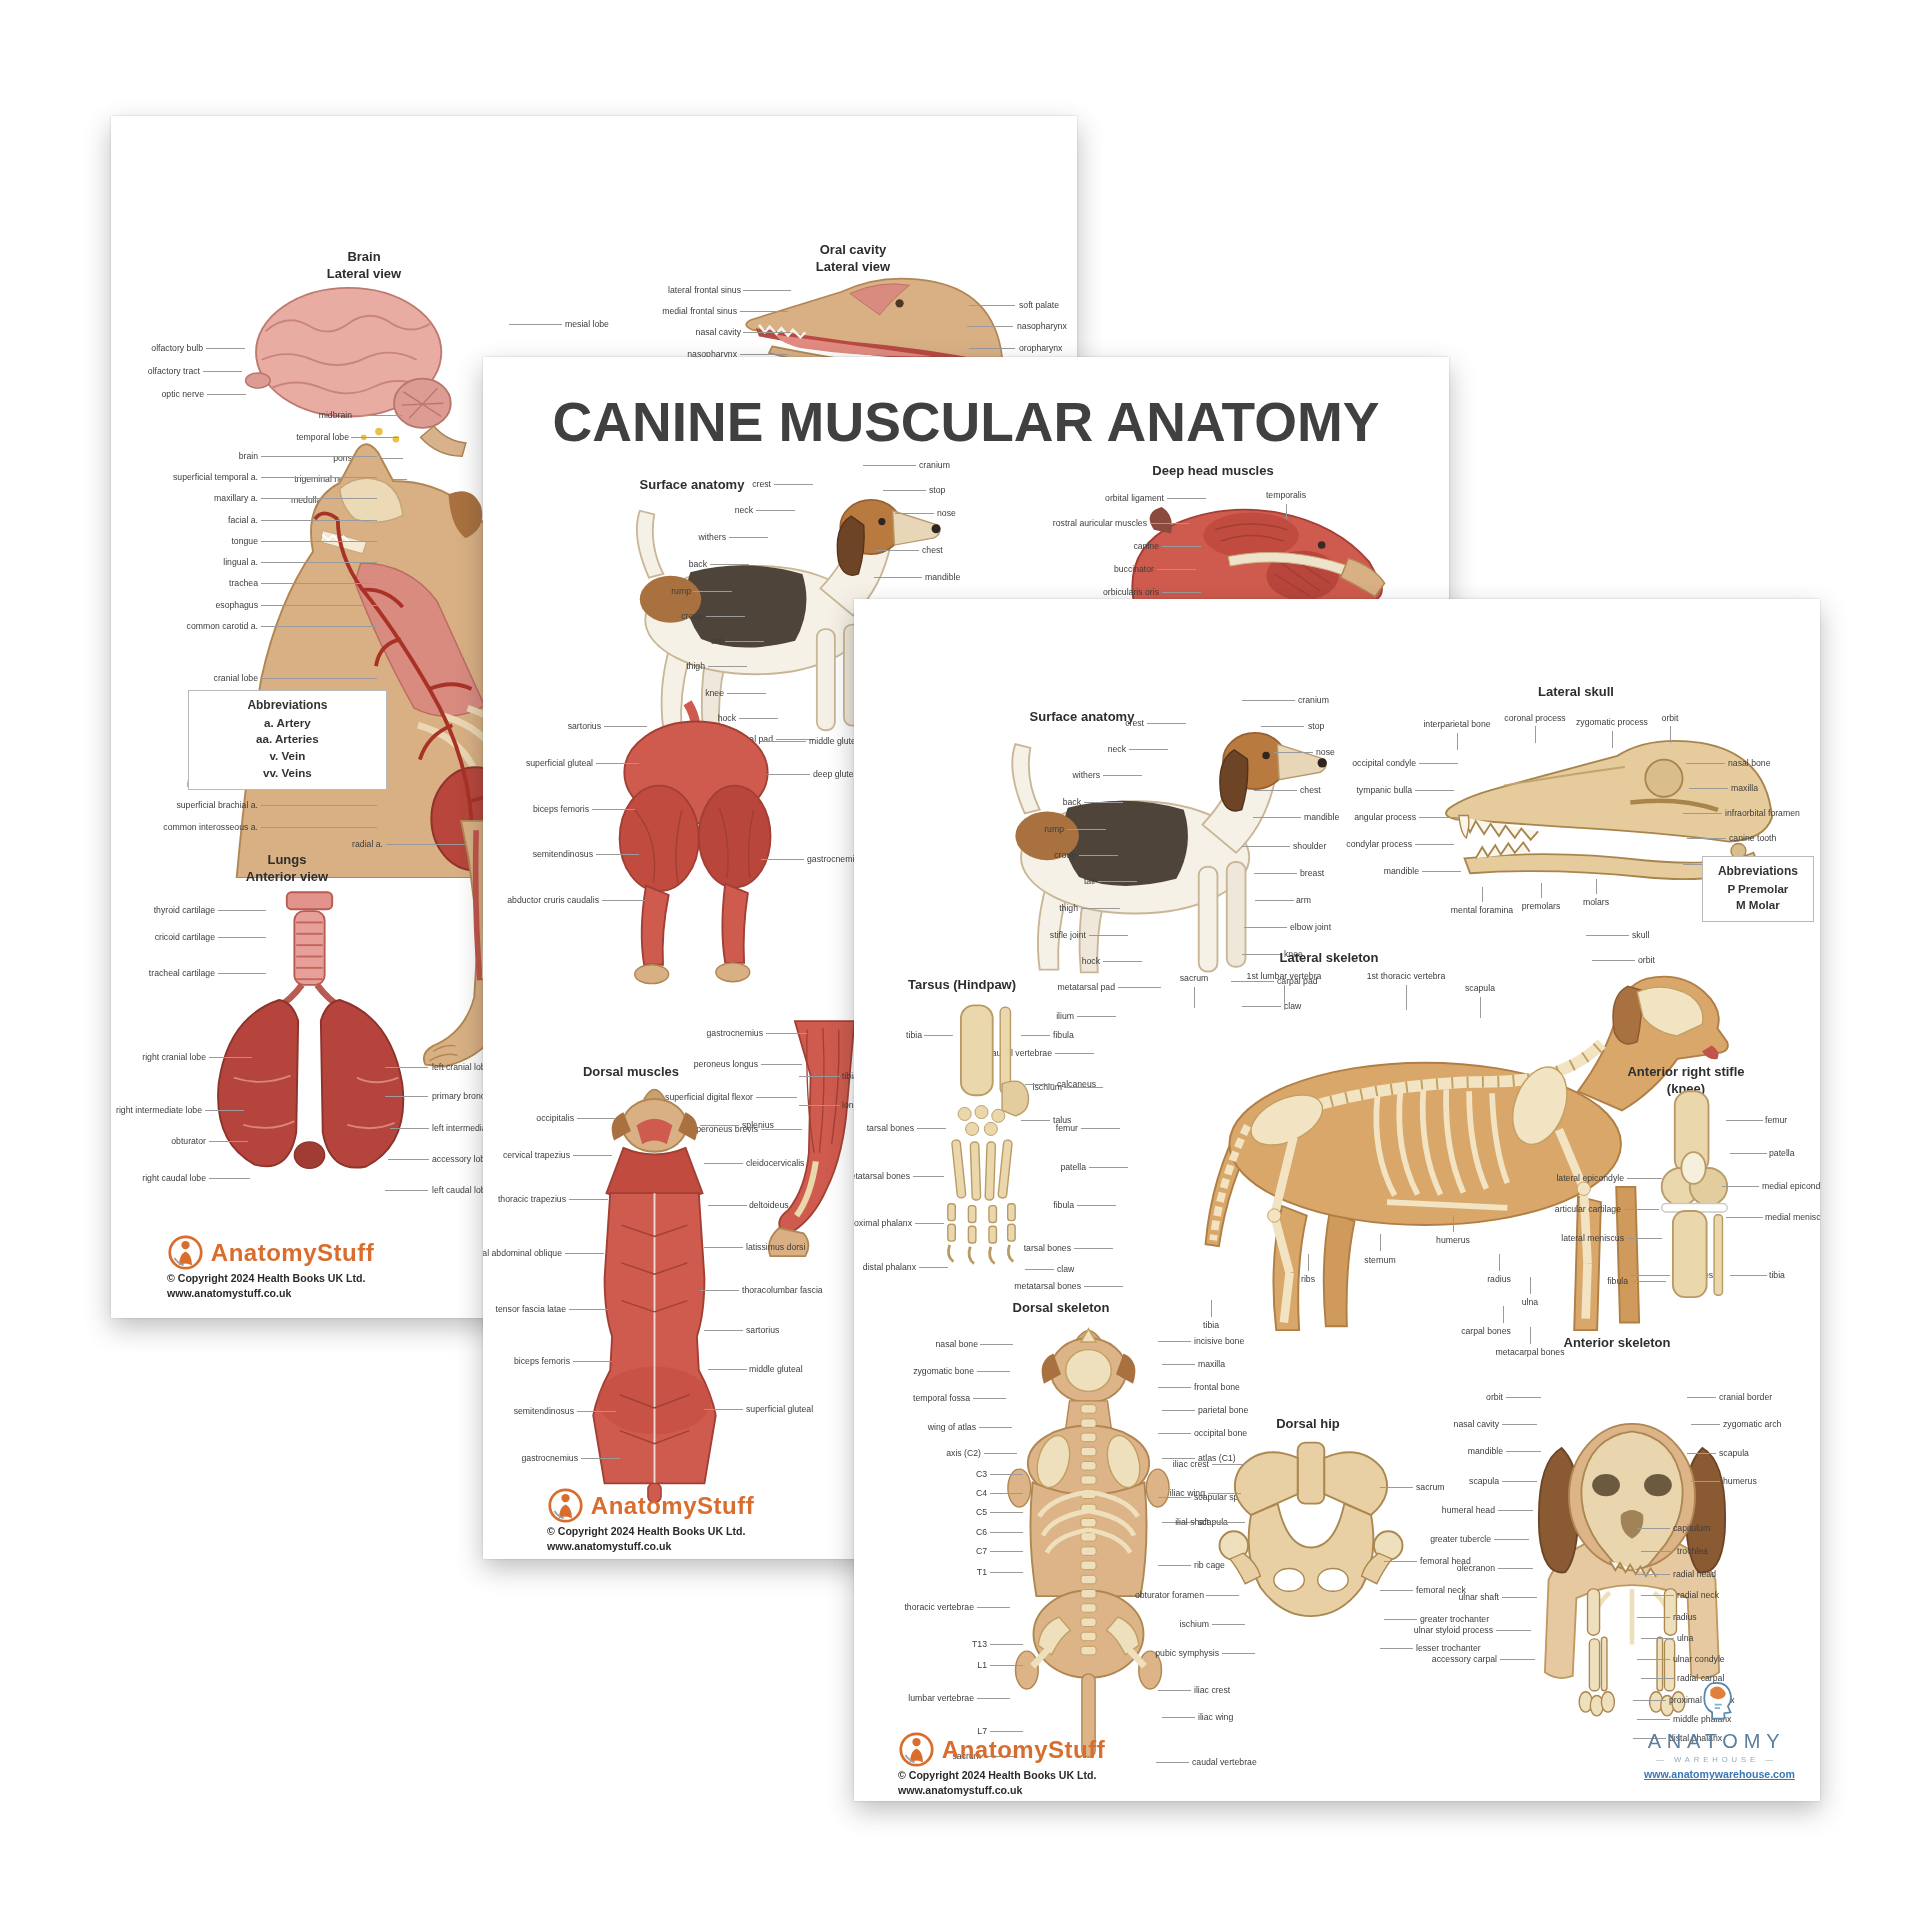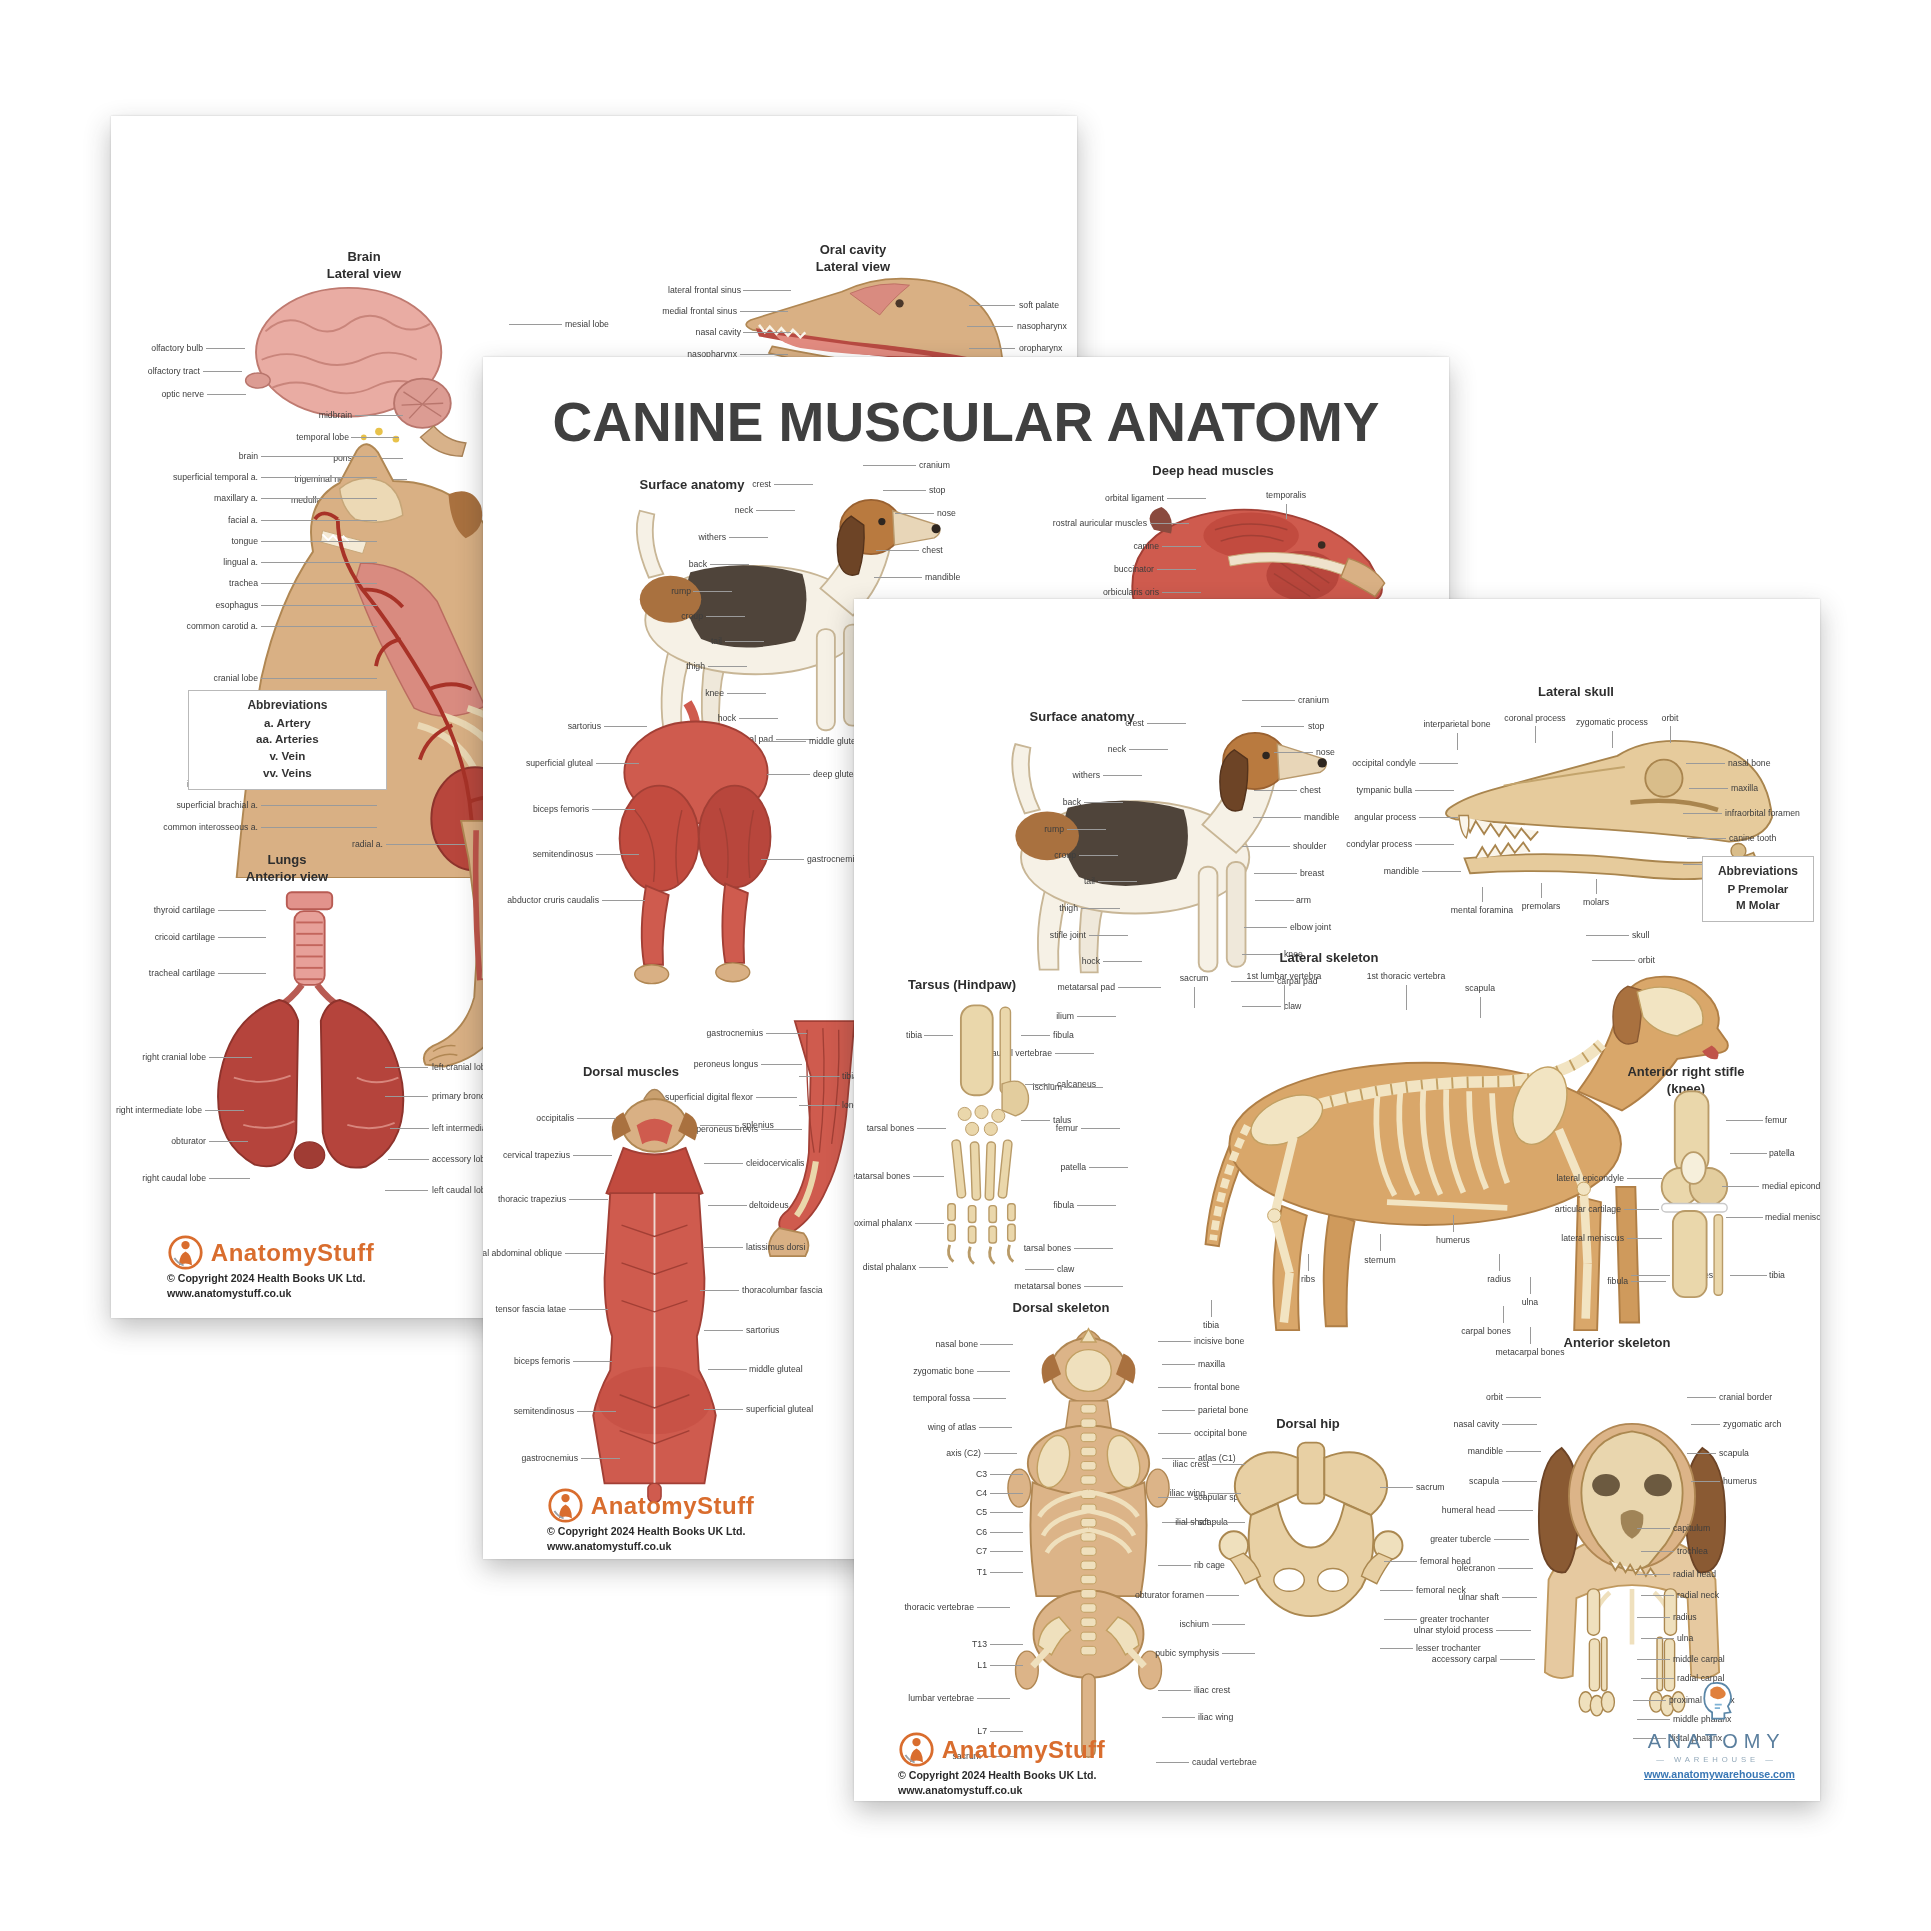--- a/index.html
+++ b/index.html
@@ -940,21 +940,21 @@
       <span class="lbl r" style="left: 823px; top: 952px;">trochlea</span>
       <i class="lead" style="left: 787px; top: 952px; width: 33px; height: 1px;"></i>
       <span class="lbl r" style="left: 819px; top: 975px;">radial head</span>
       <i class="lead" style="left: 783px; top: 975px; width: 33px; height: 1px;"></i>
       <span class="lbl r" style="left: 823px; top: 996px;">radial neck</span>
       <i class="lead" style="left: 787px; top: 996px; width: 33px; height: 1px;"></i>
       <span class="lbl r" style="left: 819px; top: 1018px;">radius</span>
       <i class="lead" style="left: 783px; top: 1018px; width: 33px; height: 1px;"></i>
       <span class="lbl r" style="left: 823px; top: 1039px;">ulna</span>
       <i class="lead" style="left: 787px; top: 1039px; width: 33px; height: 1px;"></i>
-      <span class="lbl r" style="left: 819px; top: 1060px;">middle carpal</span>
+      <span class="lbl r" style="left: 819px; top: 1060px;">ulnar condyle</span>
       <i class="lead" style="left: 783px; top: 1060px; width: 33px; height: 1px;"></i>
       <span class="lbl r" style="left: 823px; top: 1079px;">radial carpal</span>
       <i class="lead" style="left: 787px; top: 1079px; width: 33px; height: 1px;"></i>
       <span class="lbl r" style="left: 815px; top: 1101px;">proximal phalanx</span>
       <i class="lead" style="left: 779px; top: 1101px; width: 33px; height: 1px;"></i>
       <span class="lbl r" style="left: 819px; top: 1120px;">middle phalanx</span>
       <i class="lead" style="left: 783px; top: 1120px; width: 33px; height: 1px;"></i>
       <span class="lbl r" style="left: 815px; top: 1139px;">distal phalanx</span>
       <i class="lead" style="left: 779px; top: 1139px; width: 33px; height: 1px;"></i>
     </div>

